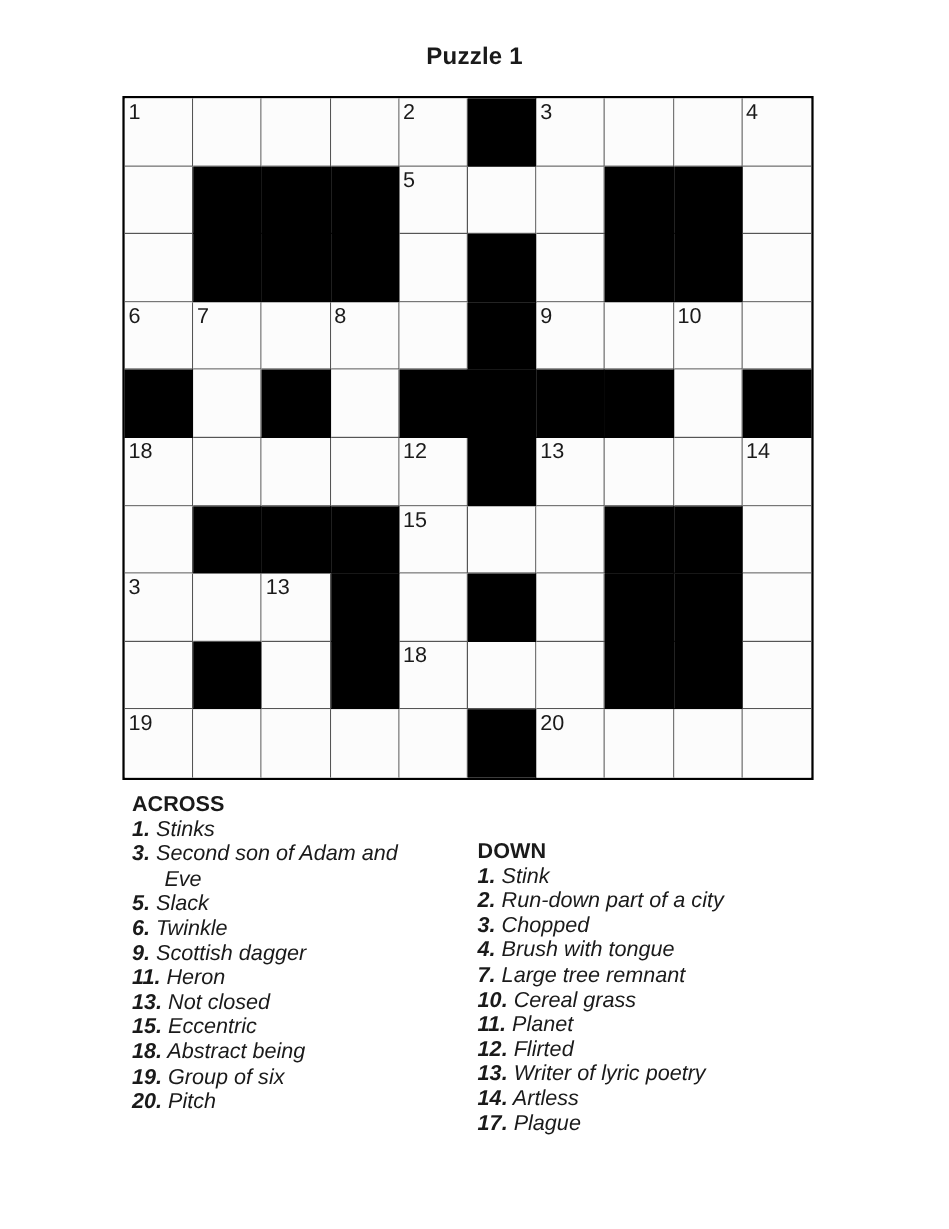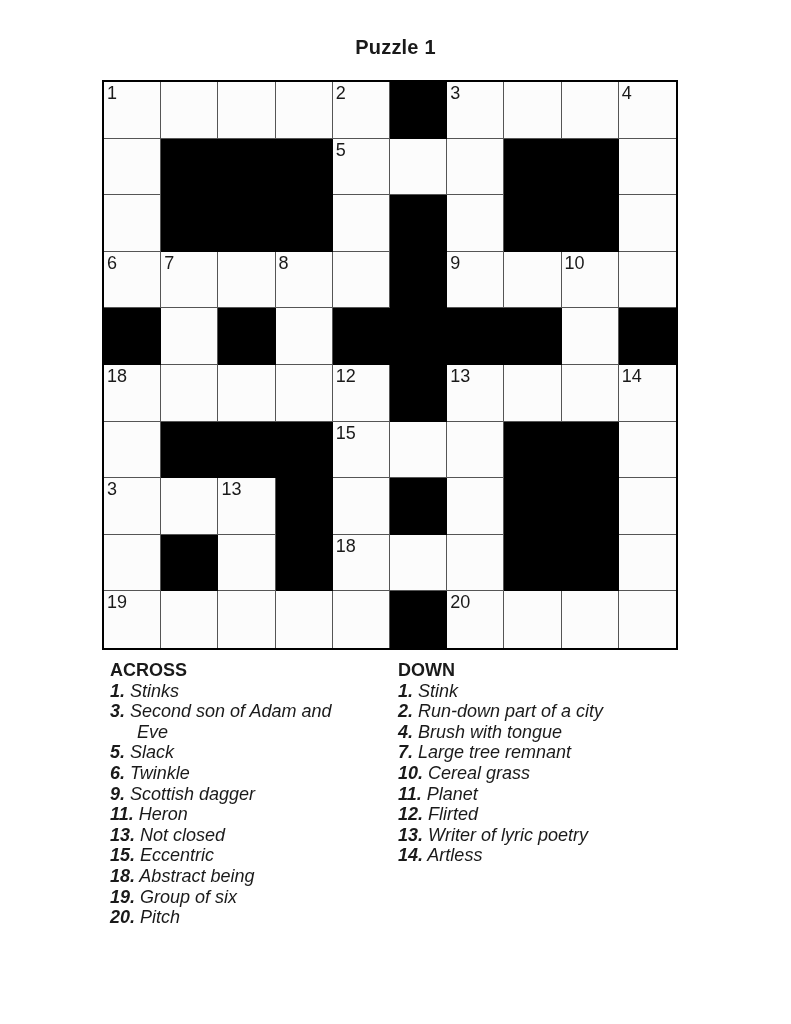--- a/index.html
+++ b/index.html
@@ -54,21 +54,21 @@
     color: #1a1a1a;
   }
   .clues {
     position: absolute;
     left: 110px;
     top: 660px;
     display: flex;
   }
   .clue-col { font-size: 18px; line-height: 20.6px; }
   .clue-col.across { width: 252px; margin-right: 36px; }
-  .clue-col.down { width: 300px; }
+  .clue-col.down { width: 300px; margin-top: 39px; }
   .clue-header { font-weight: bold; }
   .clue {
     padding-left: 27px;
     text-indent: -27px;
     font-style: italic;
   }
   .clue b { font-weight: bold; }
   .page-number {
     position: absolute;
     left: 704px;
@@ -243,25 +243,27 @@
           <div class="clue"><b>18.</b> Abstract being</div>
           <div class="clue"><b>19.</b> Group of six</div>
           <div class="clue"><b>20.</b> Pitch</div>
         </div>
     </div>
     <div class="clue-col down">
       <div class="clue-header">DOWN</div>
       <div id="down-list">
           <div class="clue"><b>1.</b> Stink</div>
           <div class="clue"><b>2.</b> Run-down part of a city</div>
+          <div class="clue"><b>3.</b> Chopped</div>
           <div class="clue"><b>4.</b> Brush with tongue</div>
           <div class="clue"><b>7.</b> Large tree remnant</div>
           <div class="clue"><b>10.</b> Cereal grass</div>
           <div class="clue"><b>11.</b> Planet</div>
           <div class="clue"><b>12.</b> Flirted</div>
           <div class="clue"><b>13.</b> Writer of lyric poetry</div>
           <div class="clue"><b>14.</b> Artless</div>
+          <div class="clue"><b>17.</b> Plague</div>
         </div>
     </div>
   </div>
 
   <div class="page-number">3</div>
 </div>
 
 </body></html>

